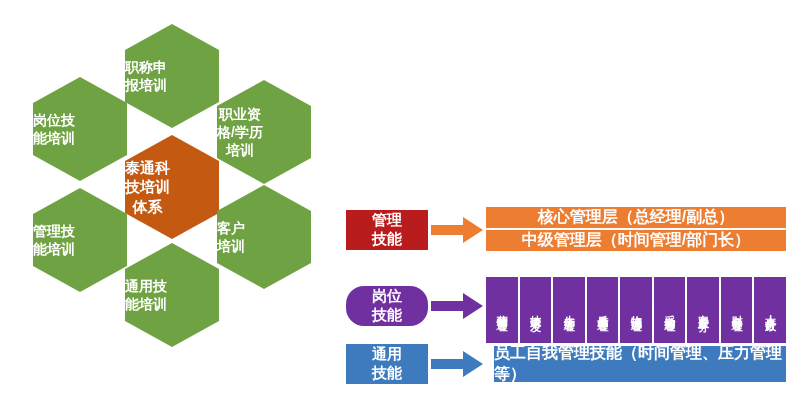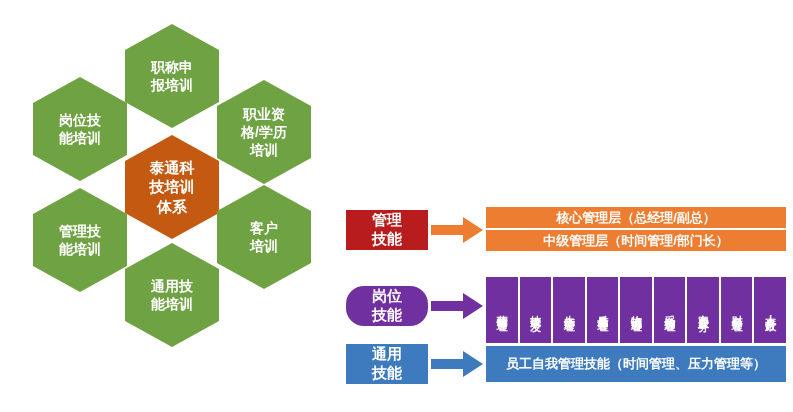--- a/index.html
+++ b/index.html
@@ -12,21 +12,20 @@
   }
 
   
   .hex {
     position: absolute;
     width: 94px;
     height: 104px;
     clip-path: polygon(50% 0%, 100% 25%, 100% 75%, 50% 100%, 0% 75%, 0% 25%);
     display: flex;
     align-items: center;
-    justify-content: center;
     text-align: center;
     color: #ffffff;
     font-weight: bold;
     font-size: 14px;
     line-height: 1.3;
     white-space: pre-line;
   }
   .hex-green  { background: #6FA243; }
   .hex-center { background: #C45911; font-size: 15px; }
 
@@ -68,30 +67,30 @@
 
   .band { position: absolute; left: 486px; width: 300px; }
 
   .band-row {
     height: 21px;
     margin-bottom: 2px;
     display: flex;
     align-items: center;
     justify-content: center;
     color: #ffffff;
-    font-size: 13px;
+    font-size: 16px;
     font-weight: bold;
   }
   .row-orange { background: #ED7D31; }
   .row-blue   { background: #3E7BBE; }
 
   .band-management { top: 207px; }
   .band-position   { top: 277px; height: 66px; display: grid; grid-template-columns: repeat(9, 1fr); gap: 2px; }
   .band-general    { top: 346px; }
-  .band-general .band-row { height: 36px; }
+  .band-general .band-row { height: 36px; margin-left: 8px; }
 
   .pos-cell {
     background: #7030A0;
     display: flex;
     align-items: center;
     justify-content: center;
     color: #ffffff;
     font-size: 11px;
     font-weight: bold;
   }

